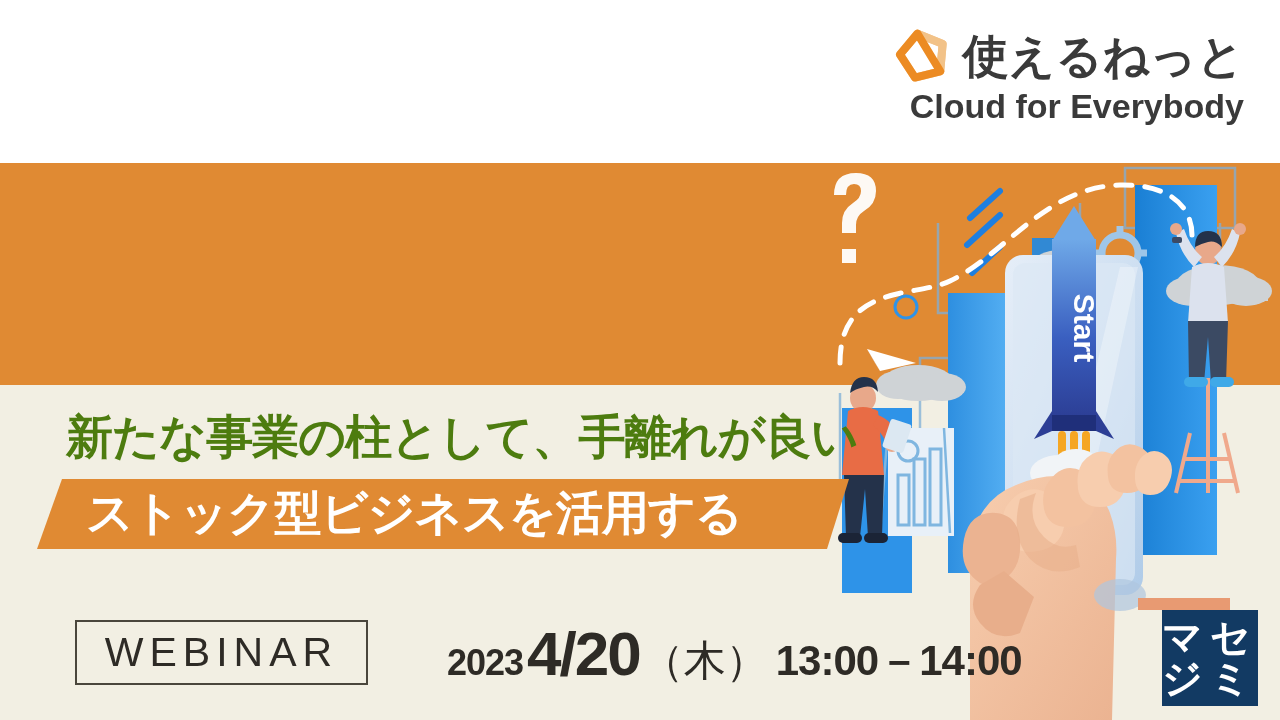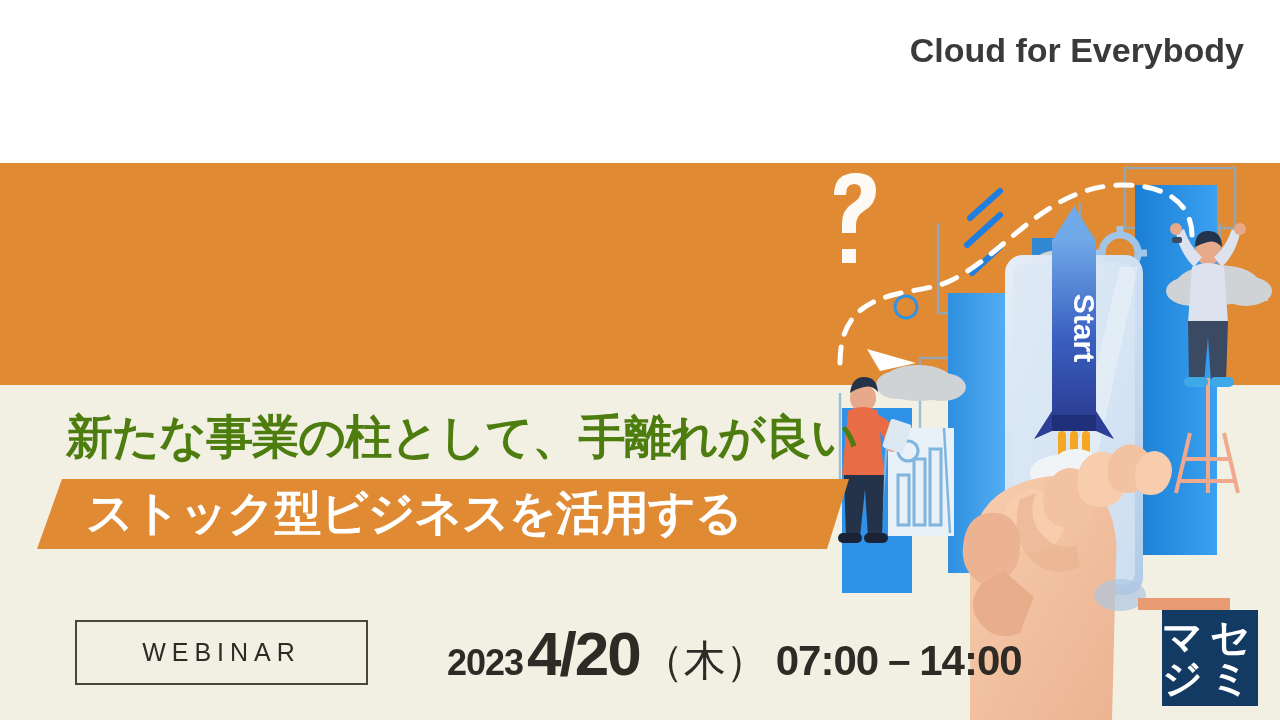--- a/index.html
+++ b/index.html
@@ -60,21 +60,21 @@
     position:absolute;left:86px;top:489px;
     color:#ffffff;font-weight:bold;font-size:47px;line-height:1;
     white-space:nowrap;letter-spacing:-1px;z-index:7;
   }
 
   
   .webinar-badge{
     position:absolute;left:75px;top:620px;width:293px;height:65px;
     border:2px solid #4A463C;box-sizing:border-box;
     display:flex;align-items:center;justify-content:center;
-    color:#2E2B26;font-size:25px;letter-spacing:6px;font-weight:normal;
+    color:#2E2B26;font-size:41px;letter-spacing:6px;font-weight:normal;
     z-index:8;
   }
   .date-row{
     position:absolute;left:400px;top:618px;height:70px;
     display:flex;align-items:baseline;color:#2E2B26;z-index:8;white-space:nowrap;
   }
   .d-year{font-size:36px;font-weight:bold;letter-spacing:-1px;margin-left:47px;}
   .d-md{font-size:62px;font-weight:bold;margin-left:4px;letter-spacing:-2px;}
   .d-dow{font-size:42px;font-weight:normal;margin-left:2px;}
   .d-time{font-size:42px;font-weight:bold;margin-left:8px;letter-spacing:-1px;}
@@ -276,35 +276,47 @@
         <path d="M200 470 q-24 10 -40 -10 q-14 -18 0 -38 l24 -14 l30 26 z" fill="#E8AE8B"></path>
         <path d="M216 330 q-10 26 8 44 q14 14 32 8 l4 22 q-30 12 -50 -8 q-20 -22 -10 -60 z" fill="#E8AE8B" opacity=".55"></path>
       </g>
 
       <ellipse cx="300" cy="432" rx="26" ry="16" fill="#AFC6DE" opacity=".7"></ellipse>
     </svg>
   </div>
 
 
   <div class="brand">
+    <div class="brand-row">
+      <span class="brand-mark">
+        <svg width="56" height="56" viewBox="0 0 56 56" xmlns="http://www.w3.org/2000/svg">
+          <g transform="rotate(-14 28 28)">
+            <path d="M28 5 L50 21 L41 47 L15 47 L6 21 Z" fill="none" stroke="#F2C288" stroke-width="8" stroke-linejoin="round"></path>
+            <path d="M28 5 L50 21 L41 47" fill="none" stroke="#F2C288" stroke-width="8" stroke-linejoin="round"></path>
+            <path d="M6 21 L28 5 L41 47 L15 47 Z" fill="none" stroke="#EC8B23" stroke-width="8" stroke-linejoin="round"></path>
+          </g>
+        </svg>
+      </span>
+      <span class="brand-name">使えるねっと</span>
+    </div>
     <div class="brand-tag">Cloud for Everybody</div>
   </div>
 
 
   <div class="sub-line1">新たな事業の柱として、手離れが良い</div>
   <div class="sub-banner"></div>
   <div class="sub-line2">ストック型ビジネスを活用する</div>
 
   <div class="webinar-badge">WEBINAR</div>
 
   <div class="date-row">
     <span class="d-year">2023</span>
     <span class="d-md">4/20</span>
     <span class="d-dow">（木）</span>
-    <span class="d-time">07:00－14:00</span>
+    <span class="d-time">13:00－14:00</span>
   </div>
 
   <div class="maji-accent"></div>
   <div class="maji">
     <span>マジ</span>
     <span>セミ</span>
   </div>
 
 </div>
 

